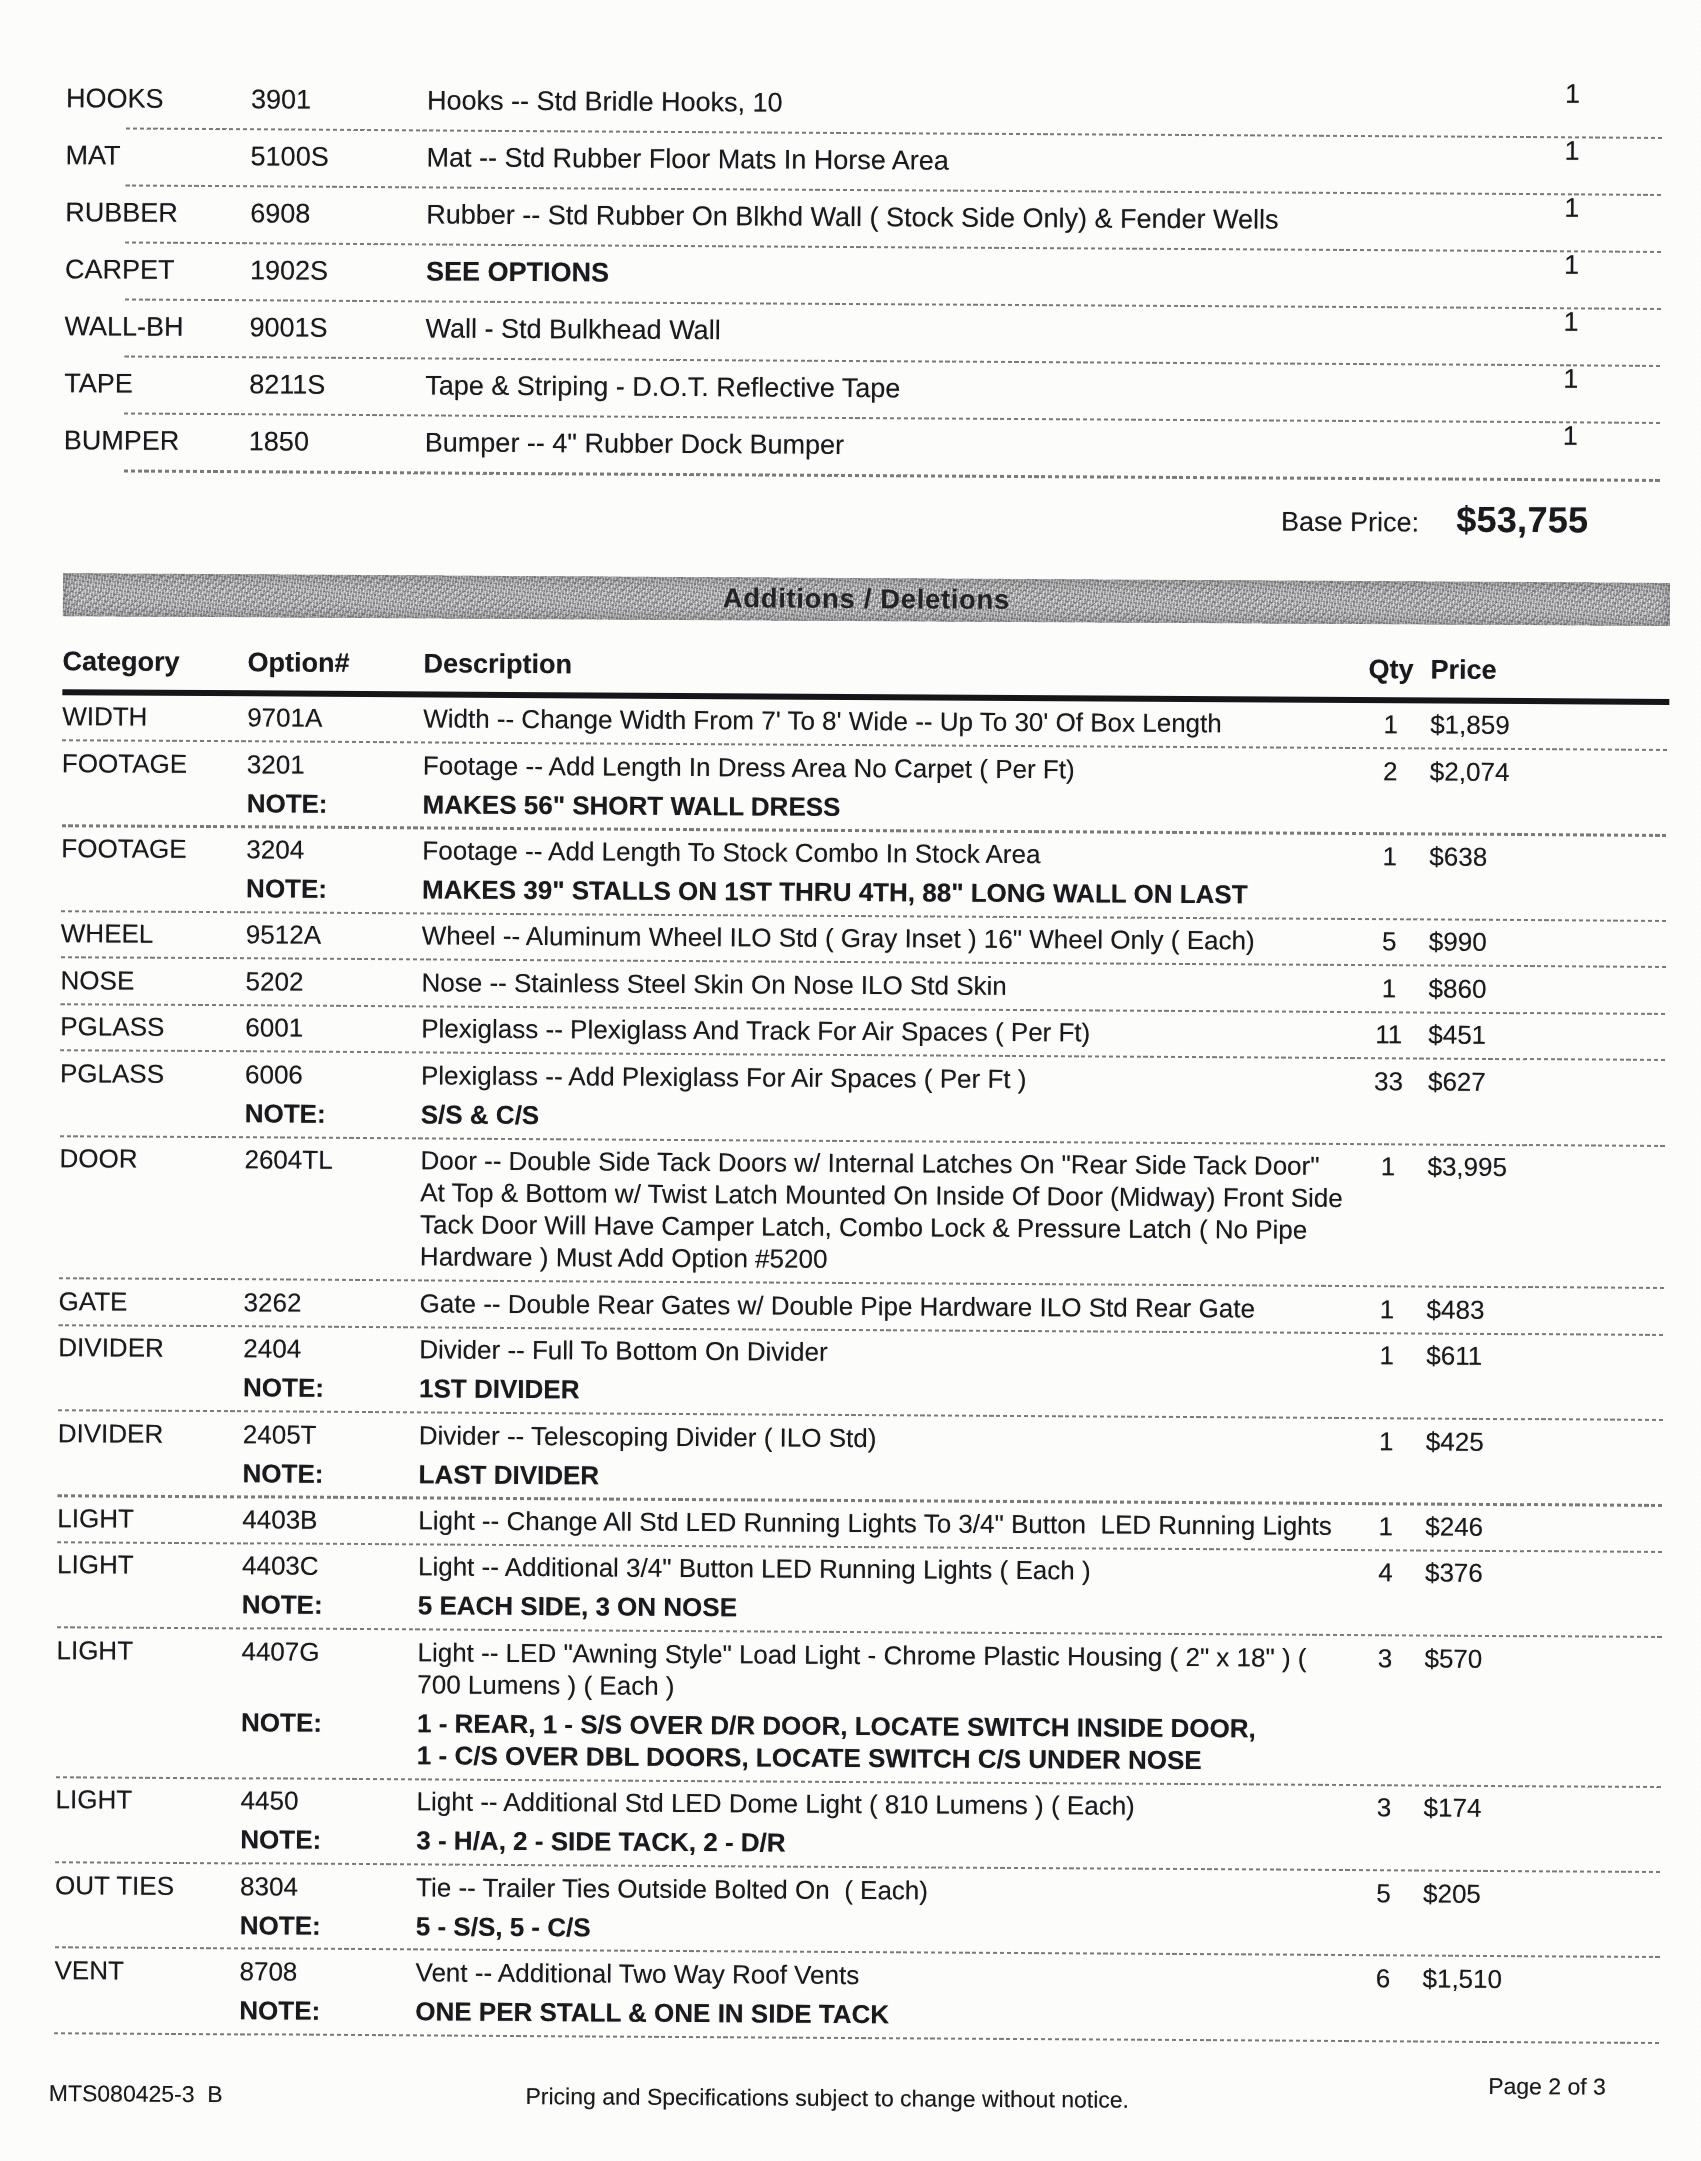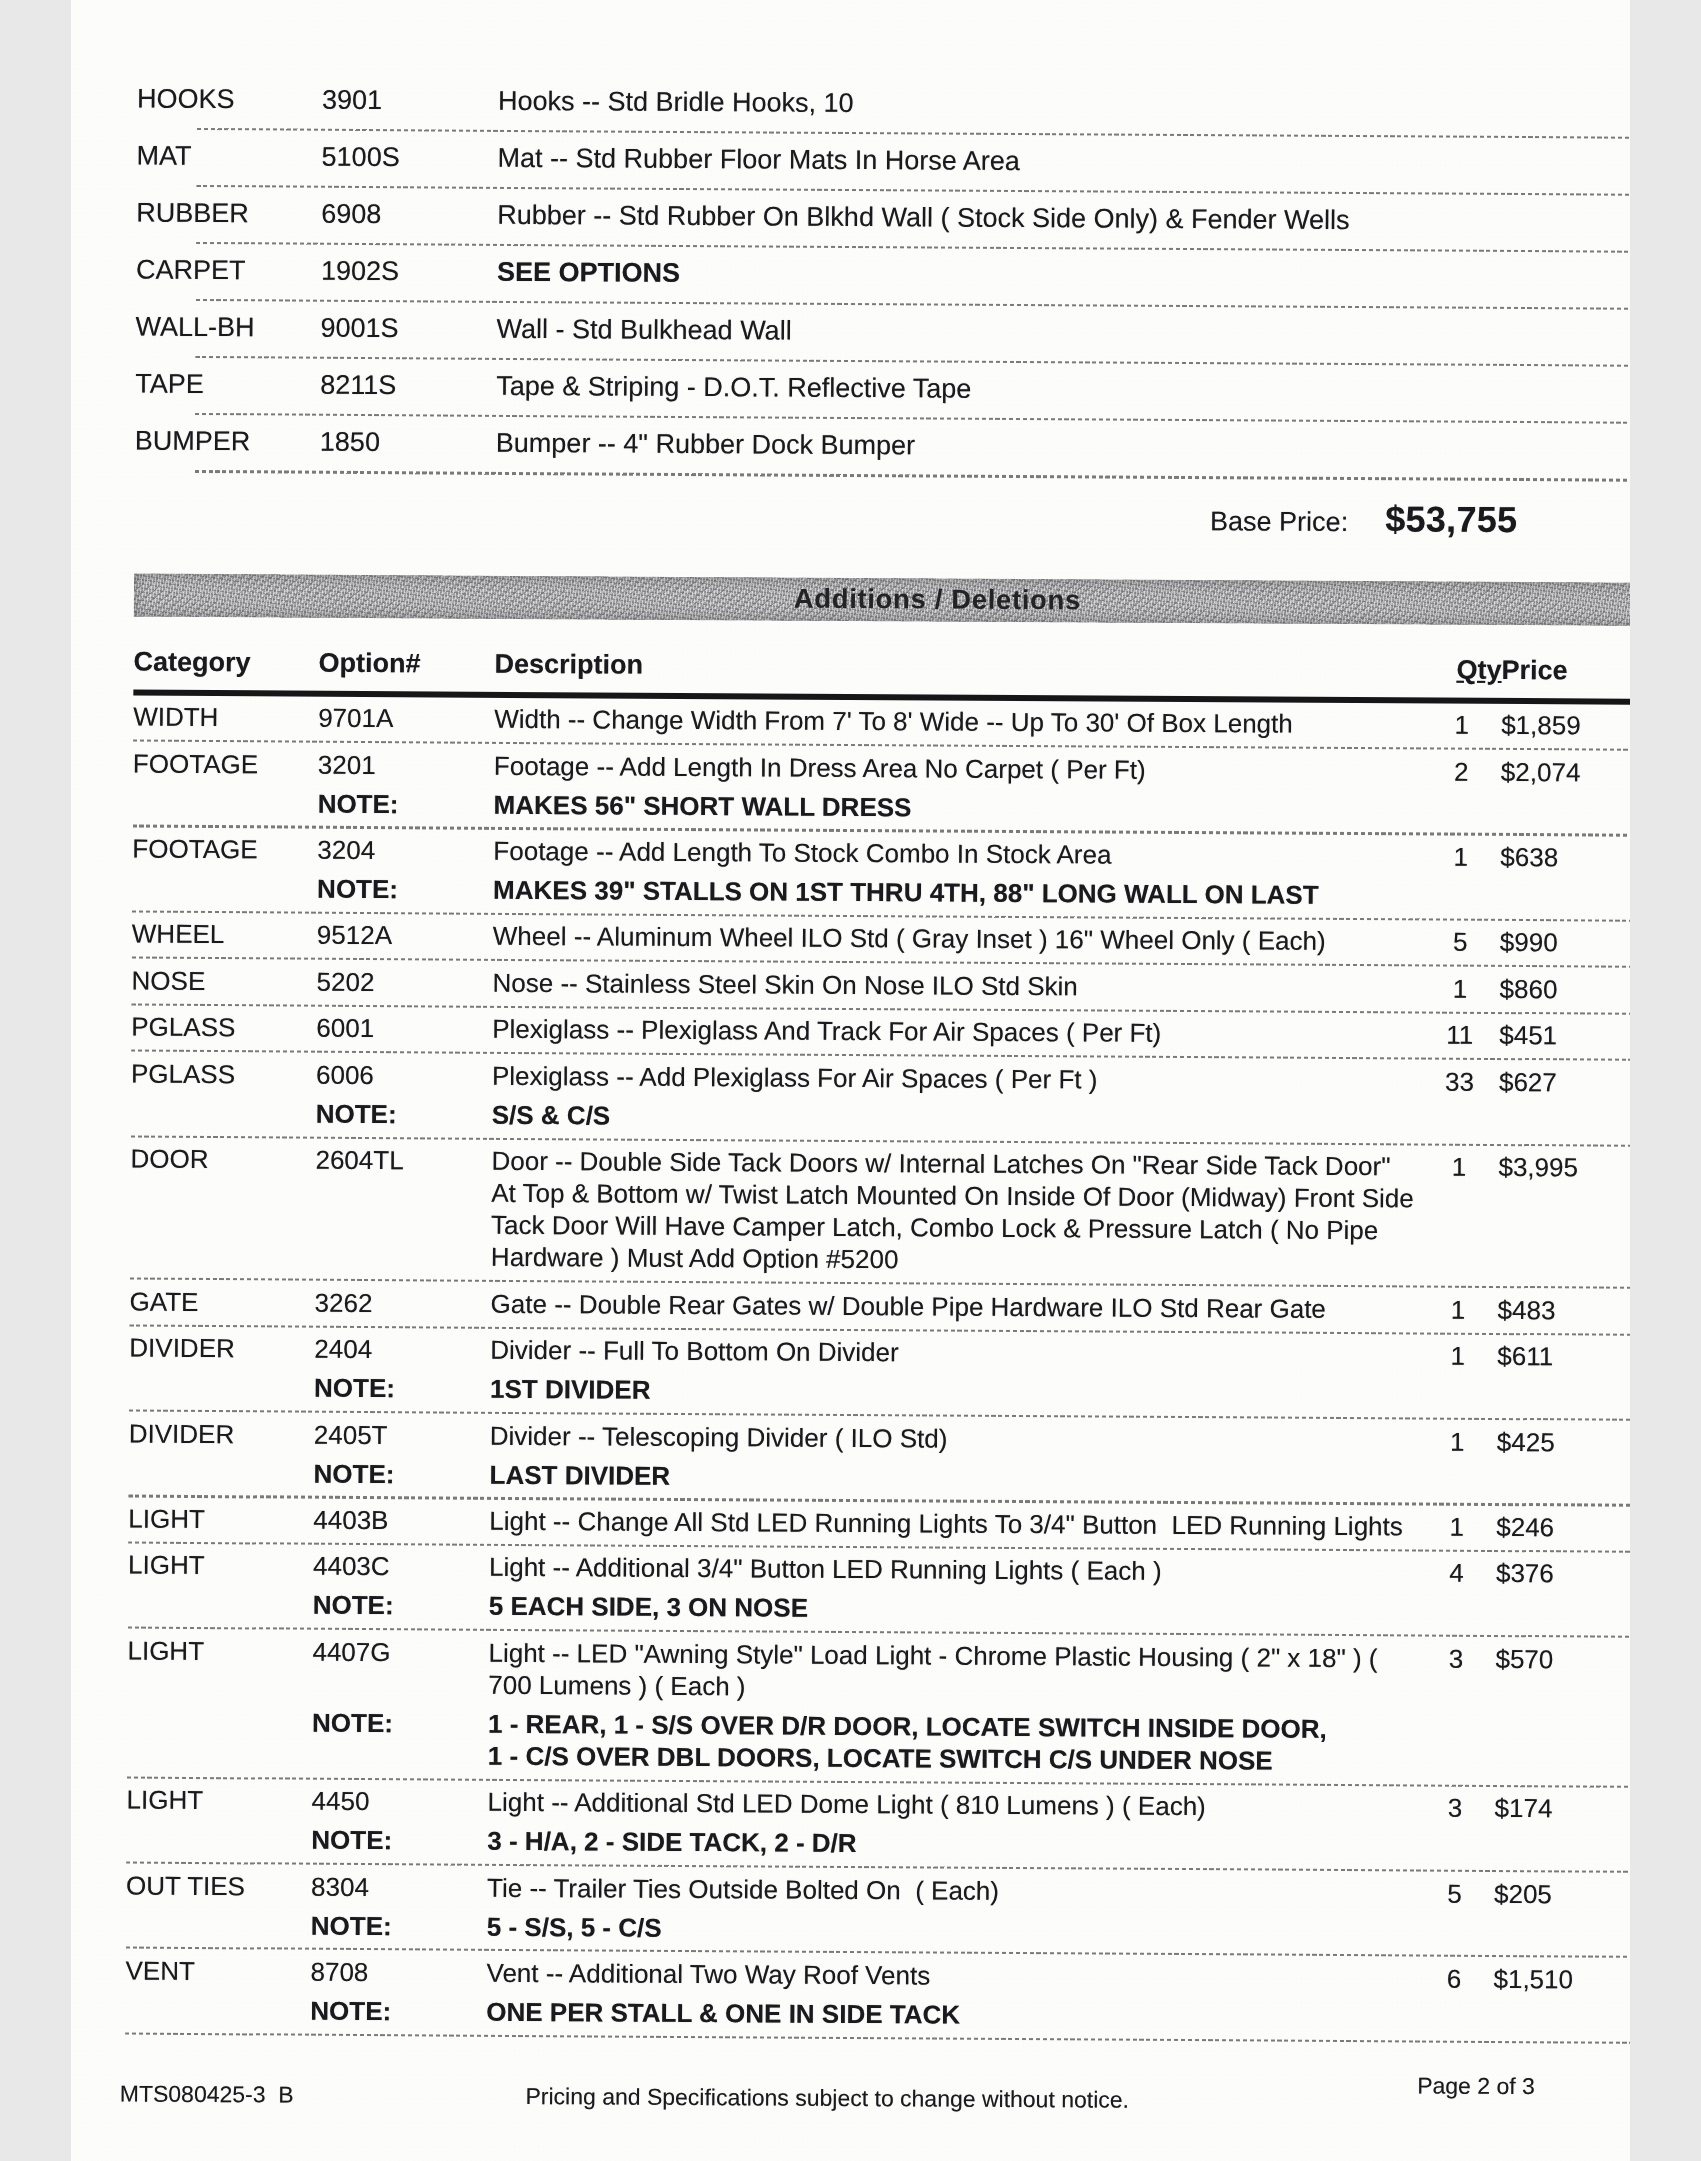--- a/index.html
+++ b/index.html
@@ -1,17 +1,17 @@
 <!DOCTYPE html>
 <html style="font-size:11px"><head>
 <meta charset="utf-8">
 <style>
   html,body{margin:0;padding:0;background:#e8e8e8;}
   .page{
-    position:relative;width:1559px;height:2161px;margin:0 auto;
+    position:relative;width:1701px;height:2161px;margin:0 auto;
     background-color:#fcfcfa;
     background-image:radial-gradient(rgba(40,40,40,.015) 0.7px, transparent 0.7px);
     background-size:4.8px 4.8px;
     font-family:"Liberation Sans", sans-serif;
     color:#1a1a1e;overflow:hidden;
   }
   .scan{
     position:absolute;inset:0;padding-top:77px;
     transform:rotate(0.35deg);transform-origin:50% 50%;
     text-shadow:0 0 0.8px rgba(25,25,30,.5);
@@ -50,21 +50,21 @@
   }
   .bar .bartitle{
     font-weight:bold;font-size:27.4px;color:#232327;letter-spacing:0.7px;text-shadow:none;
   }
   
   .ahead{
     display:grid;grid-template-columns:185px 176px 928px 79px 156px;
     margin-left:60px;width:1525px;margin-top:27.4px;
     font-weight:bold;font-size:27px;line-height:36px;
   }
-  .ahead .qty{text-align:right;text-decoration:underline;}
+  .ahead .qty{text-align:center;}
   .ahead .price{text-align:left;padding-right:15px;}
   .rule{margin-left:60px;width:1607px;height:6.2px;background:#161618;margin-top:9.6px;}
   .ablock{margin-left:60px;width:1525px;padding:5.5px 0 6.9px;font-size:26px;line-height:32px;}
   .arow{display:grid;grid-template-columns:185px 176px 928px 79px 156px;align-items:start;}
   .arow .desc{white-space:pre-wrap;}
   .arow .qty{text-align:center;}
   .arow .price{text-align:left;}
   .arow.note{margin-top:6.9px;font-weight:bold;}
   
   .footer{position:absolute;left:55px;right:89px;bottom:49px;font-size:23px;text-shadow:0 0 0.7px rgba(25,25,30,.45);}

